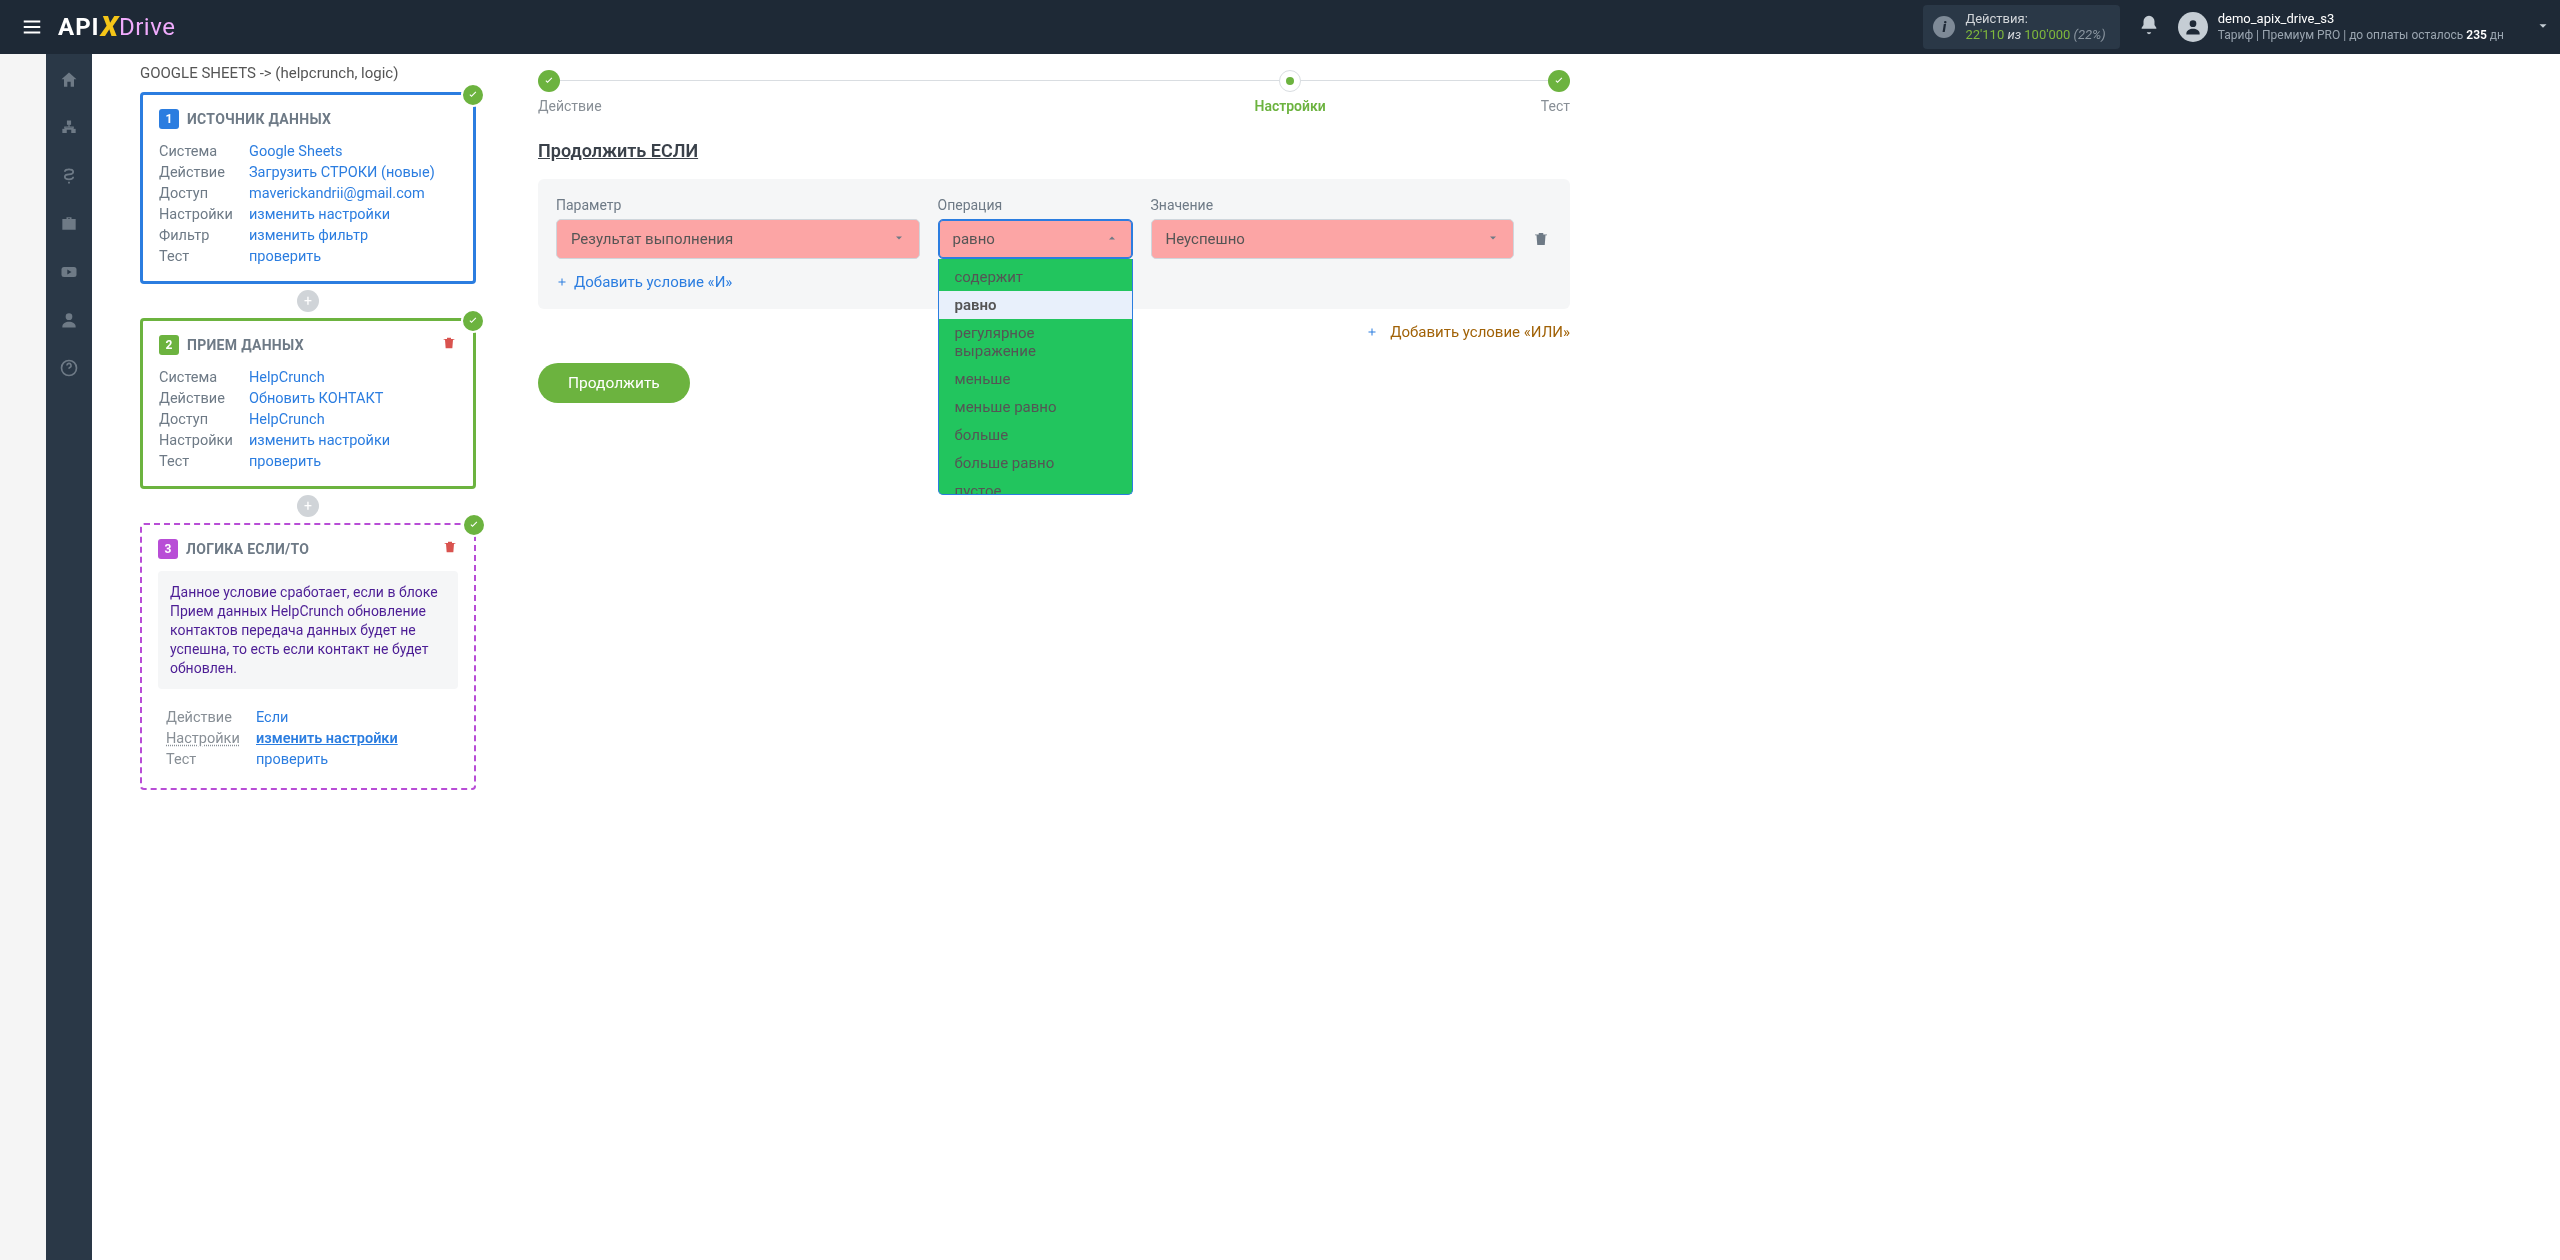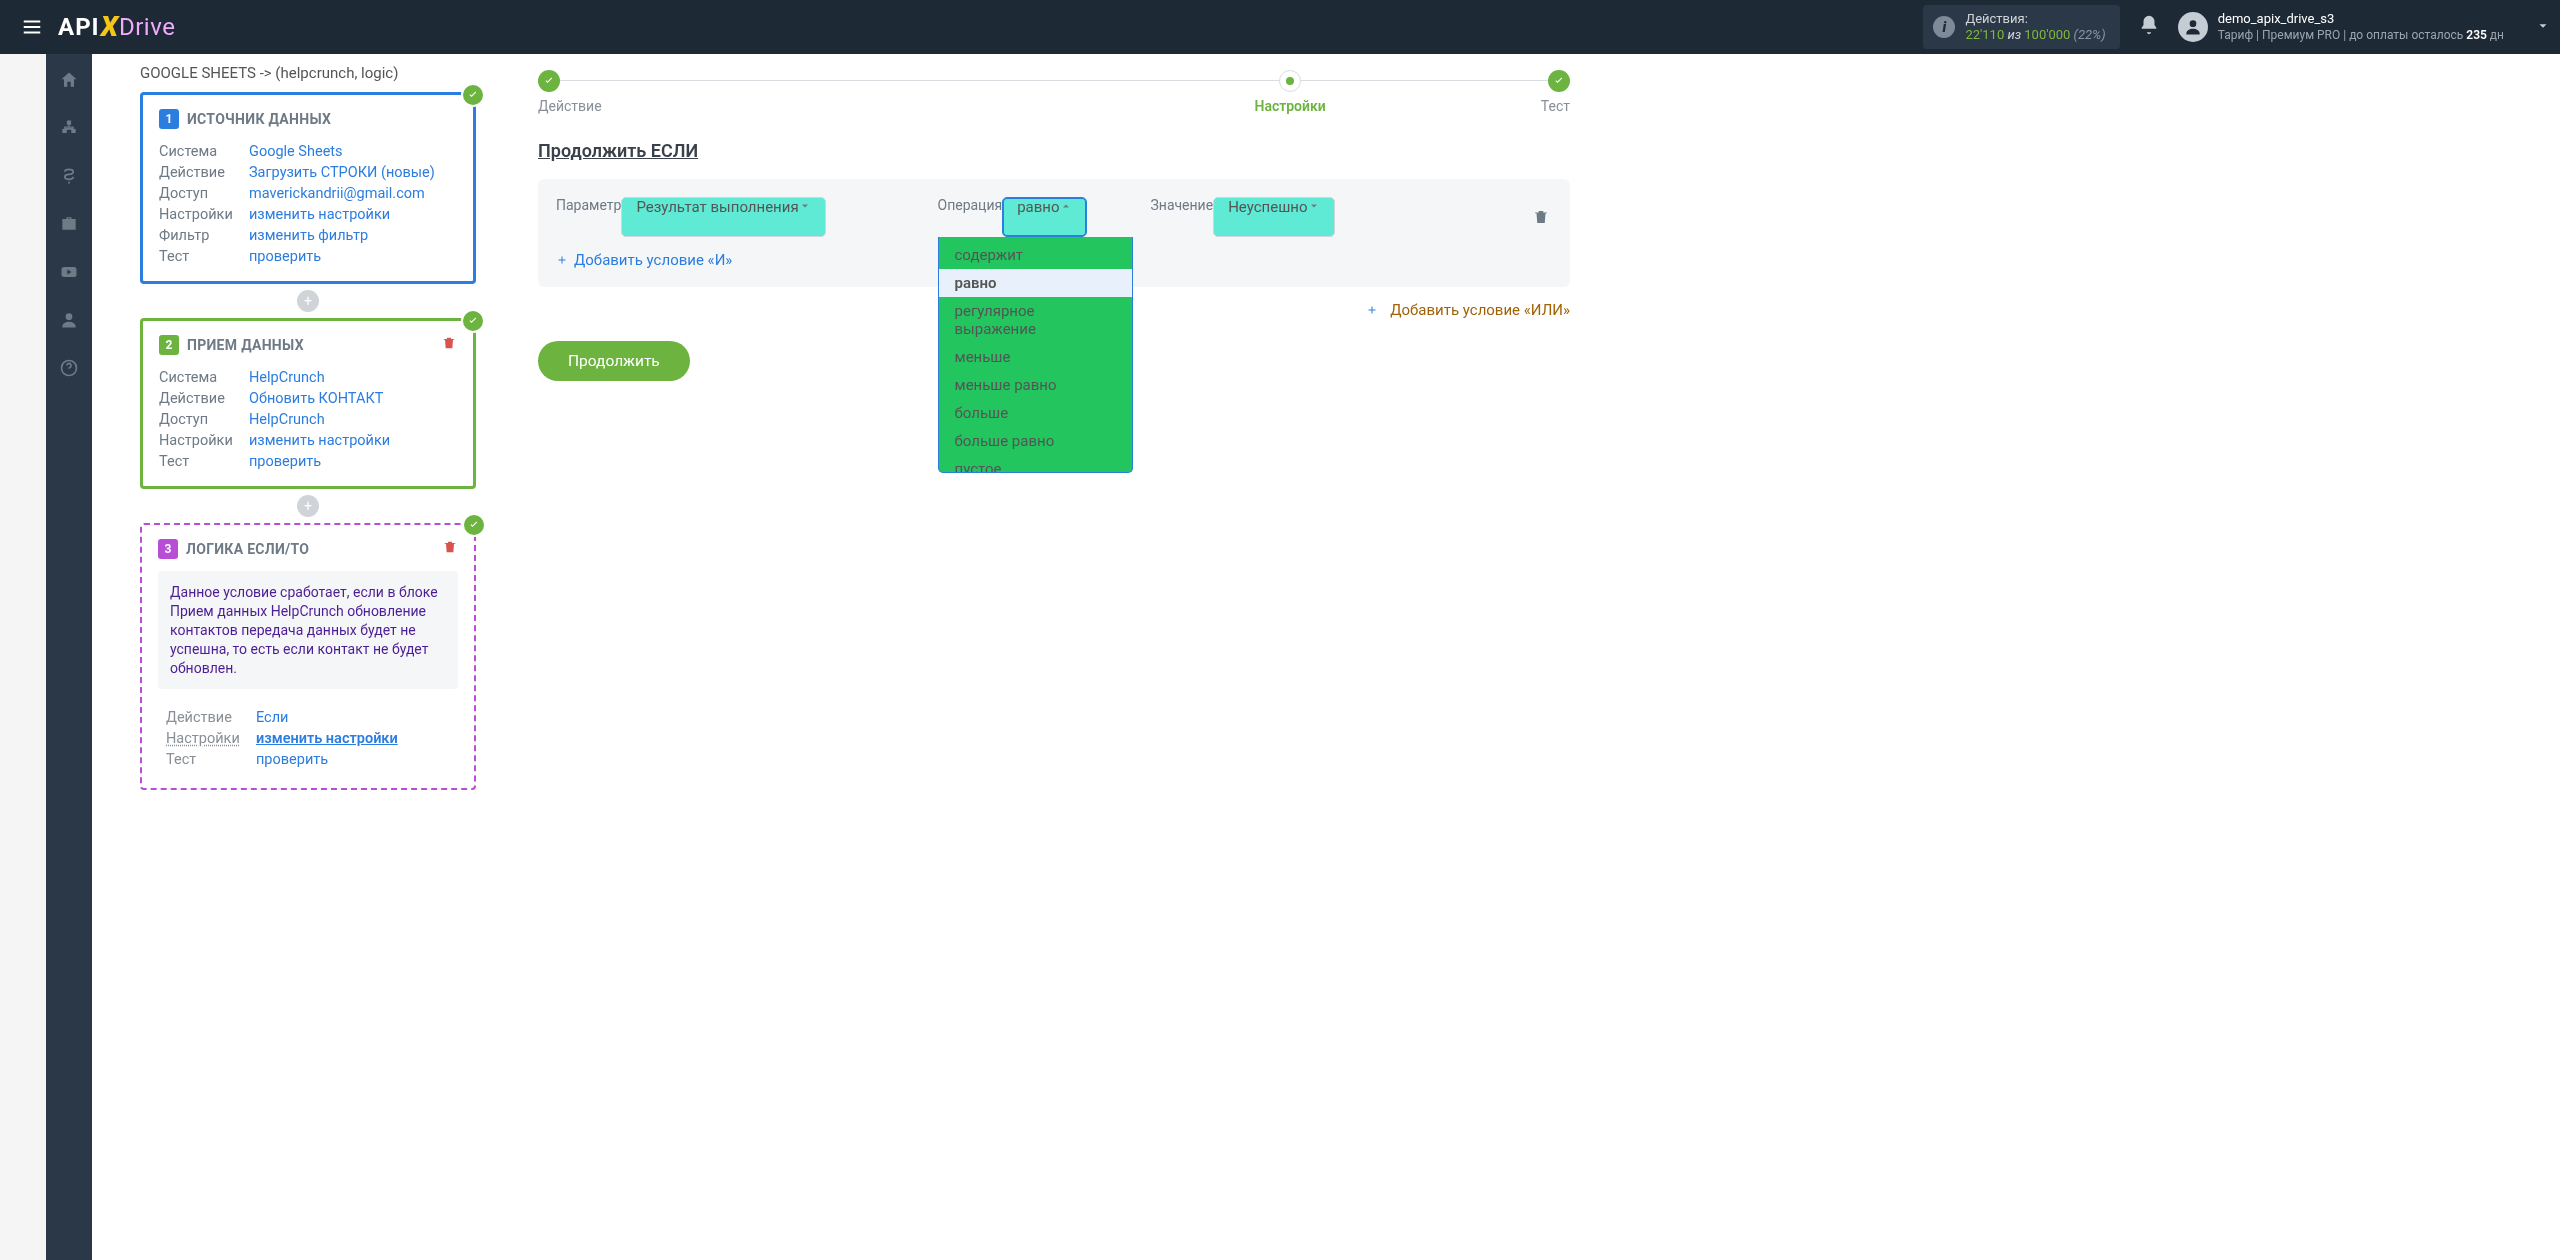--- a/index.html
+++ b/index.html
@@ -86,24 +86,24 @@
 .step-dot.current { width:22px;height:22px;border:1px solid #d9dde1;border-radius:50%;background:#fff;display:flex;align-items:center;justify-content:center;}
 .step-dot.current::after{content:"";width:8px;height:8px;border-radius:50%;background:#6cb33f;}
 .step-lbl { font-size:14px; margin-top:6px;}
 .step-lbl.active{color:#6cb33f;font-weight:600;}
 .step-lbl.muted{color:#888f96;}
 
 .section-title{font-size:18px;font-weight:600;text-decoration:underline;color:#3a414a;margin-bottom:18px;}
 
 .cond-box{background:#f5f6f7;border-radius:6px;padding:18px 18px 18px 18px;position:relative;}
 .cond-row{display:flex;gap:18px;align-items:flex-end;}
-.cond-col{flex:1;display:flex;position:relative;}
+.cond-col{flex:1;display:flex;flex-direction:column;position:relative;}
 .cond-col.small{flex:0 0 195px;}
 .cond-lbl{font-size:14px;color:#6e7a86;margin-bottom:6px;}
-.select{background:#5eead4;border:1px solid #cfd6dc;border-radius:5px;height:40px;display:flex;padding:0 14px;font-size:15px;color:#555;cursor:pointer;position:relative;}
+.select{background:#fca5a5;border:1px solid #cfd6dc;border-radius:5px;height:40px;display:flex;align-items:center;padding:0 14px;font-size:15px;color:#555;cursor:pointer;position:relative;}
 .select.open{border-color:#2b7de0;box-shadow:0 0 0 1px #2b7de0 inset;}
 .select .chev{margin-left:auto;}
 .select .chev svg{width:12px;height:12px;fill:#6e7a86;}
 .del-btn{width:20px;height:40px;display:flex;align-items:center;cursor:pointer;}
 .del-btn svg{width:18px;height:18px;fill:#6e7a86;}
 
 .dropdown{position:absolute;left:0;right:0;top:100%;background:#22c55e;border:1px solid #2b7de0;border-top:none;border-radius:0 0 5px 5px;z-index:5;max-height:236px;overflow:hidden;}
 .dropdown-inner{overflow-y:auto;max-height:236px;padding:4px 0;}
 .dropdown-inner::-webkit-scrollbar{width:8px;}
 .dropdown-inner::-webkit-scrollbar-thumb{background:#c5cdd4;border-radius:4px;}

